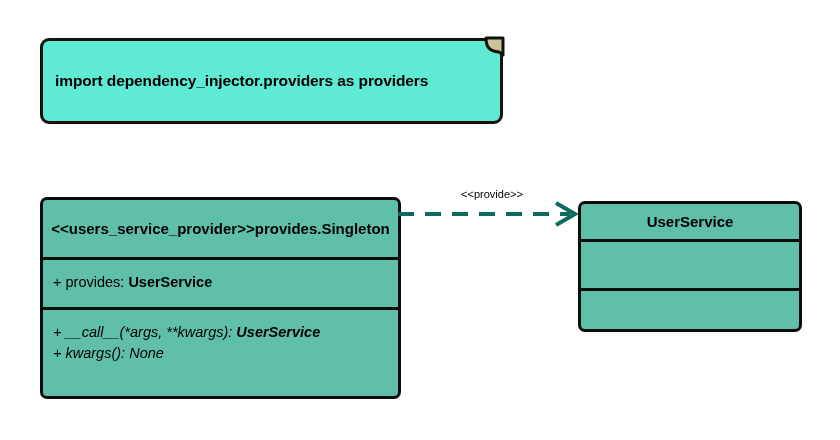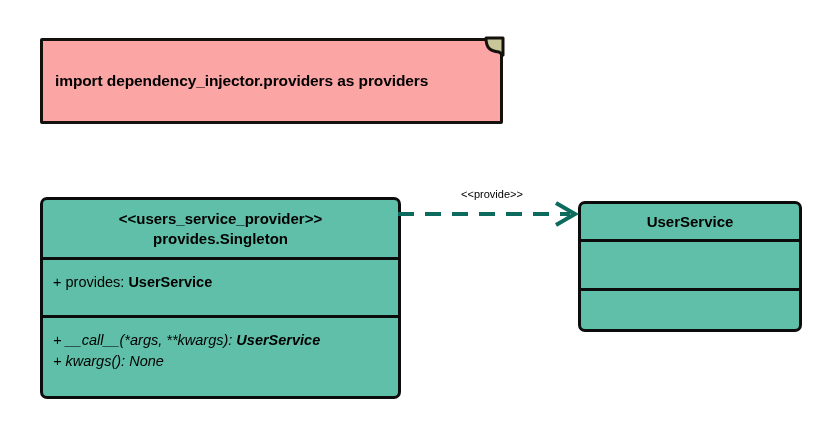--- a/index.html
+++ b/index.html
@@ -24,23 +24,23 @@
   }
 
   
   .note {
     position: absolute;
     left: 40px;
     top: 38px;
     width: 463px;
     height: 86px;
     box-sizing: border-box;
-    background: #fca5a5;
+    background: #5eead4;
     border: 3px solid #14110c;
-    border-radius: 2px;
+    border-radius: 9px;
     display: flex;
     align-items: center;
     padding-left: 12px;
     padding-right: 26px;
   }
   .note-fold {
     position: absolute;
     right: -3px;
     top: -3px;
     width: 22px;
@@ -71,21 +71,21 @@
   .compartment {
     box-sizing: border-box;
     position: relative;
   }
   .compartment + .compartment {
     border-top: 3px solid #0c0c0c;
   }
 
   .c-title {
     display: flex;
-    flex-direction: column;
+    flex-direction: row;
     align-items: center;
     justify-content: center;
     text-align: center;
     padding: 4px 24px;
   }
   .c-title .line {
     font-size: 15px;
     font-weight: bold;
     color: #000;
     line-height: 1.32;
@@ -104,21 +104,21 @@
   .member b { font-weight: bold; }
 
   
   #class-singleton {
     left: 40px;
     top: 197px;
     width: 361px;
     height: 202px;
   }
   #class-singleton .c-title      { height: 57px; }
-  #class-singleton .c-attributes { height: 58px; }
+  #class-singleton .c-attributes { height: 50px; }
   #class-singleton .c-operations { flex: 1 1 auto; font-style: italic; }
 
   
   #class-userservice {
     left: 578px;
     top: 201px;
     width: 224px;
     height: 131px;
   }
   #class-userservice .c-title { height: 35px; }

